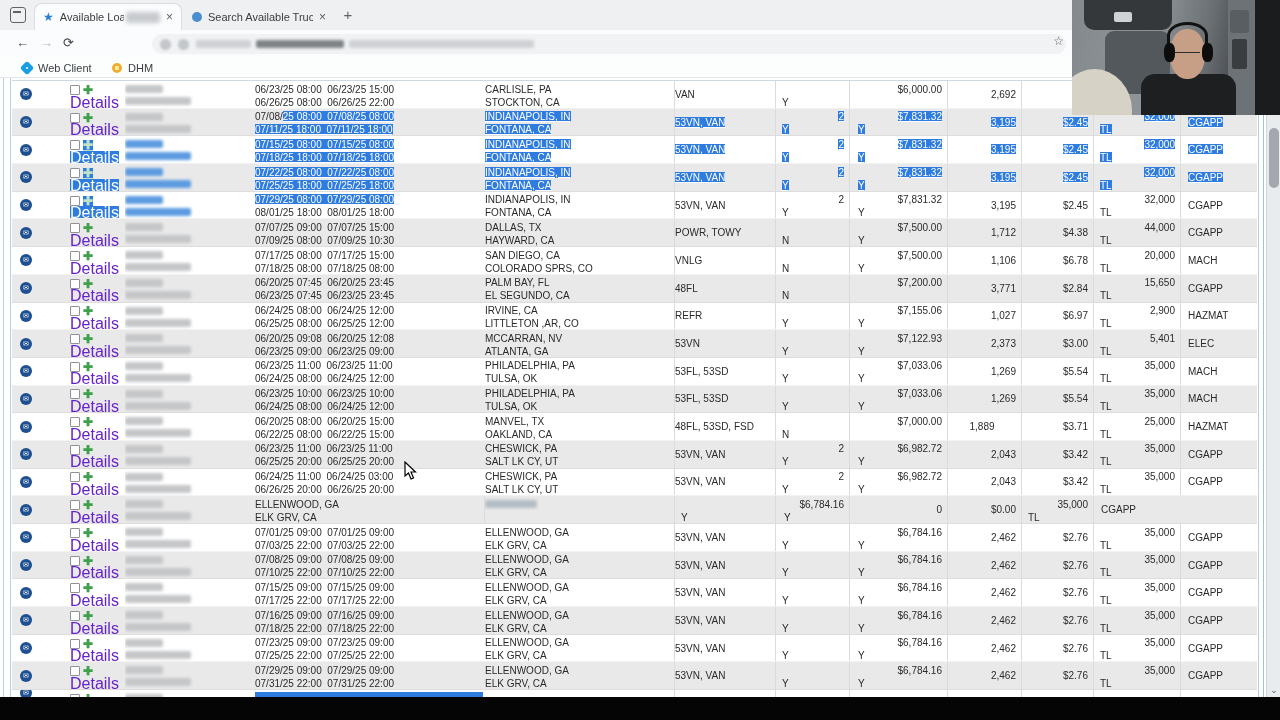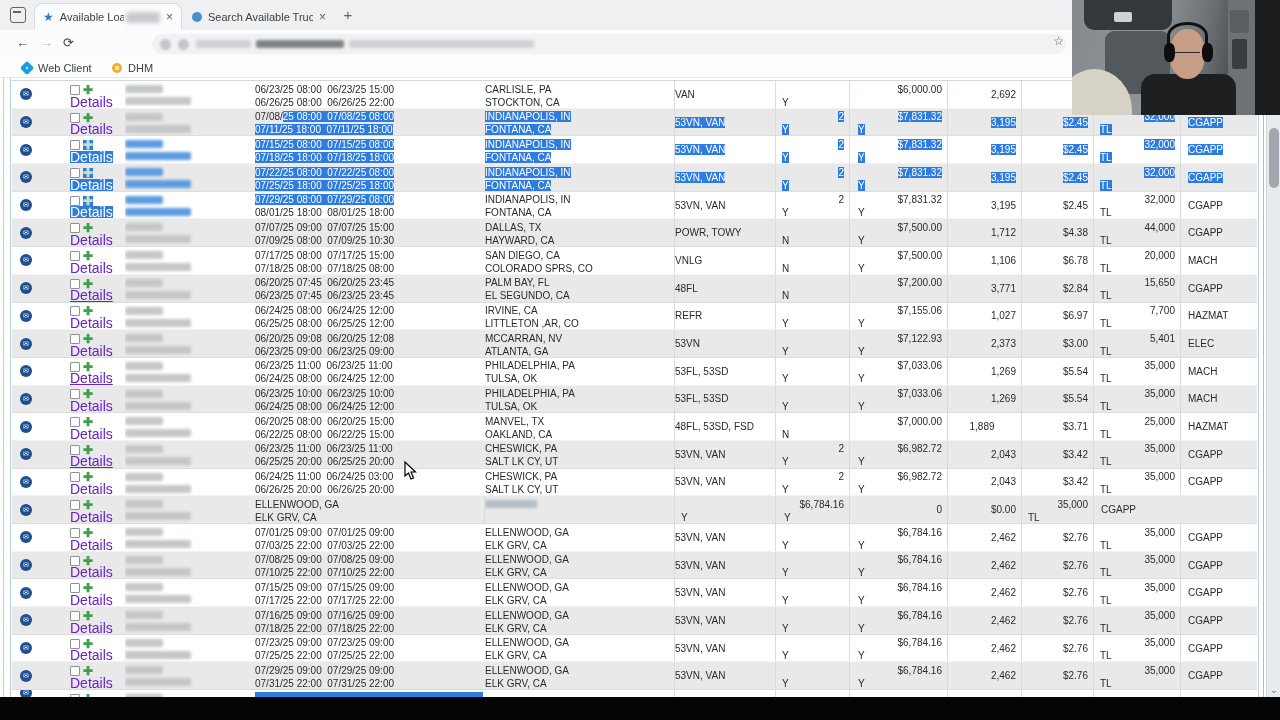--- a/index.html
+++ b/index.html
@@ -48,26 +48,26 @@
   .tbl{position:absolute;left:12px;top:2px;width:1245px;border-top:1px solid #cfd8e2;}
   .row{display:grid;grid-template-columns:43px 70px 130px 230px 190px 101px 74px 98px 74px 72px 87px 76px;height:27.7px;border-bottom:1px solid rgba(0,0,0,0.05);background:#fff;}
   .row.alt{background:#e9e9e9;}
   .cell{position:relative;font-size:10px;color:#2a2a2a;overflow:hidden;}
   .bR{border-right:1px solid #d9dbdd;}
   .l1,.l2{height:13px;line-height:13px;white-space:pre;}
   .l1{margin-top:1.5px;}
   .mid{display:flex;align-items:center;height:100%;}
   .ra{text-align:right;padding-right:5px;}
   .la{padding-left:7px;}
-  .sel{background:#2e7ce0;color:#fff;}
+  .sel{background:#2e7ce0;color:#fff;text-decoration:underline;}
   .cicon{display:inline-block;width:12px;height:12px;border-radius:50%;background:#1d4f91;color:#fff;font-size:7px;line-height:12px;text-align:center;margin-left:8px;}
   .cbx{display:inline-block;width:10px;height:10px;border:1px solid #8f9296;background:#fff;border-radius:1px;vertical-align:middle;margin-left:15px;}
   .plus{display:inline-block;color:#3ea04a;font-size:12px;font-weight:bold;line-height:10px;vertical-align:middle;margin-left:3px;}
   .plus.sel{color:#bfe3c4;background:#2e7ce0;}
-  .details{display:inline-block;margin-left:15px;color:#6622cc;text-decoration:underline;font-size:14px;}
+  .details{display:inline-block;margin-left:15px;color:#6622cc;font-size:16px;}
   .details.sel{color:#fff;}
   .cb{height:8px;border-radius:2px;background:#c4c6c8;filter:blur(1.5px);}
   .cb.bsel{background:#5c9be0;}
   .eqb{width:52px;height:8px;margin-top:4px;border-radius:2px;background:#b5bdc4;filter:blur(1.5px);}
 
   
   .vscroll{position:absolute;left:1266px;top:78px;width:14px;height:619px;background:#e9ecef;border-left:1px solid #d4d7da;}
   .vthumb{position:absolute;left:2px;top:50px;width:10px;height:60px;background:#a3a8ae;border-radius:5px;}
   .varrow{position:absolute;left:0;bottom:2px;width:14px;text-align:center;font-size:9px;color:#5f6368;}
 
@@ -616,21 +616,21 @@
               <div class="mid" style="justify-content: flex-end; padding-right: 5px;">
                 <span>1,027</span>
               </div>
             </div>
             <div class="cell bR">
               <div class="mid" style="justify-content: flex-end; padding-right: 5px;">
                 <span>$6.97</span>
               </div>
             </div>
             <div class="cell bR">
-              <div class="l1 ra"><span>7,700</span></div>
+              <div class="l1 ra"><span>2,900</span></div>
               <div class="l2"><span style="margin-left: 6px;">TL</span></div>
             </div>
             <div class="cell">
               <div class="mid la">
                 <span>HAZMAT</span>
               </div>
             </div>
           </div>
           <div class="row alt">
             <div class="cell">

